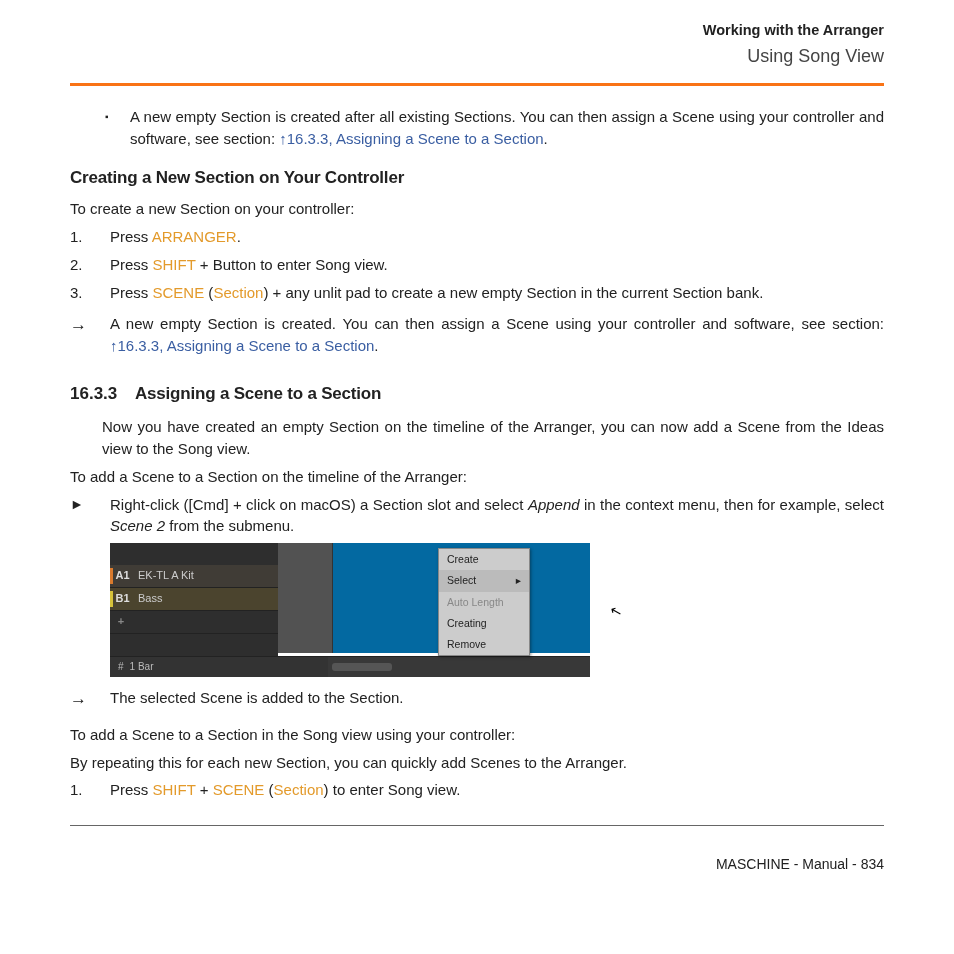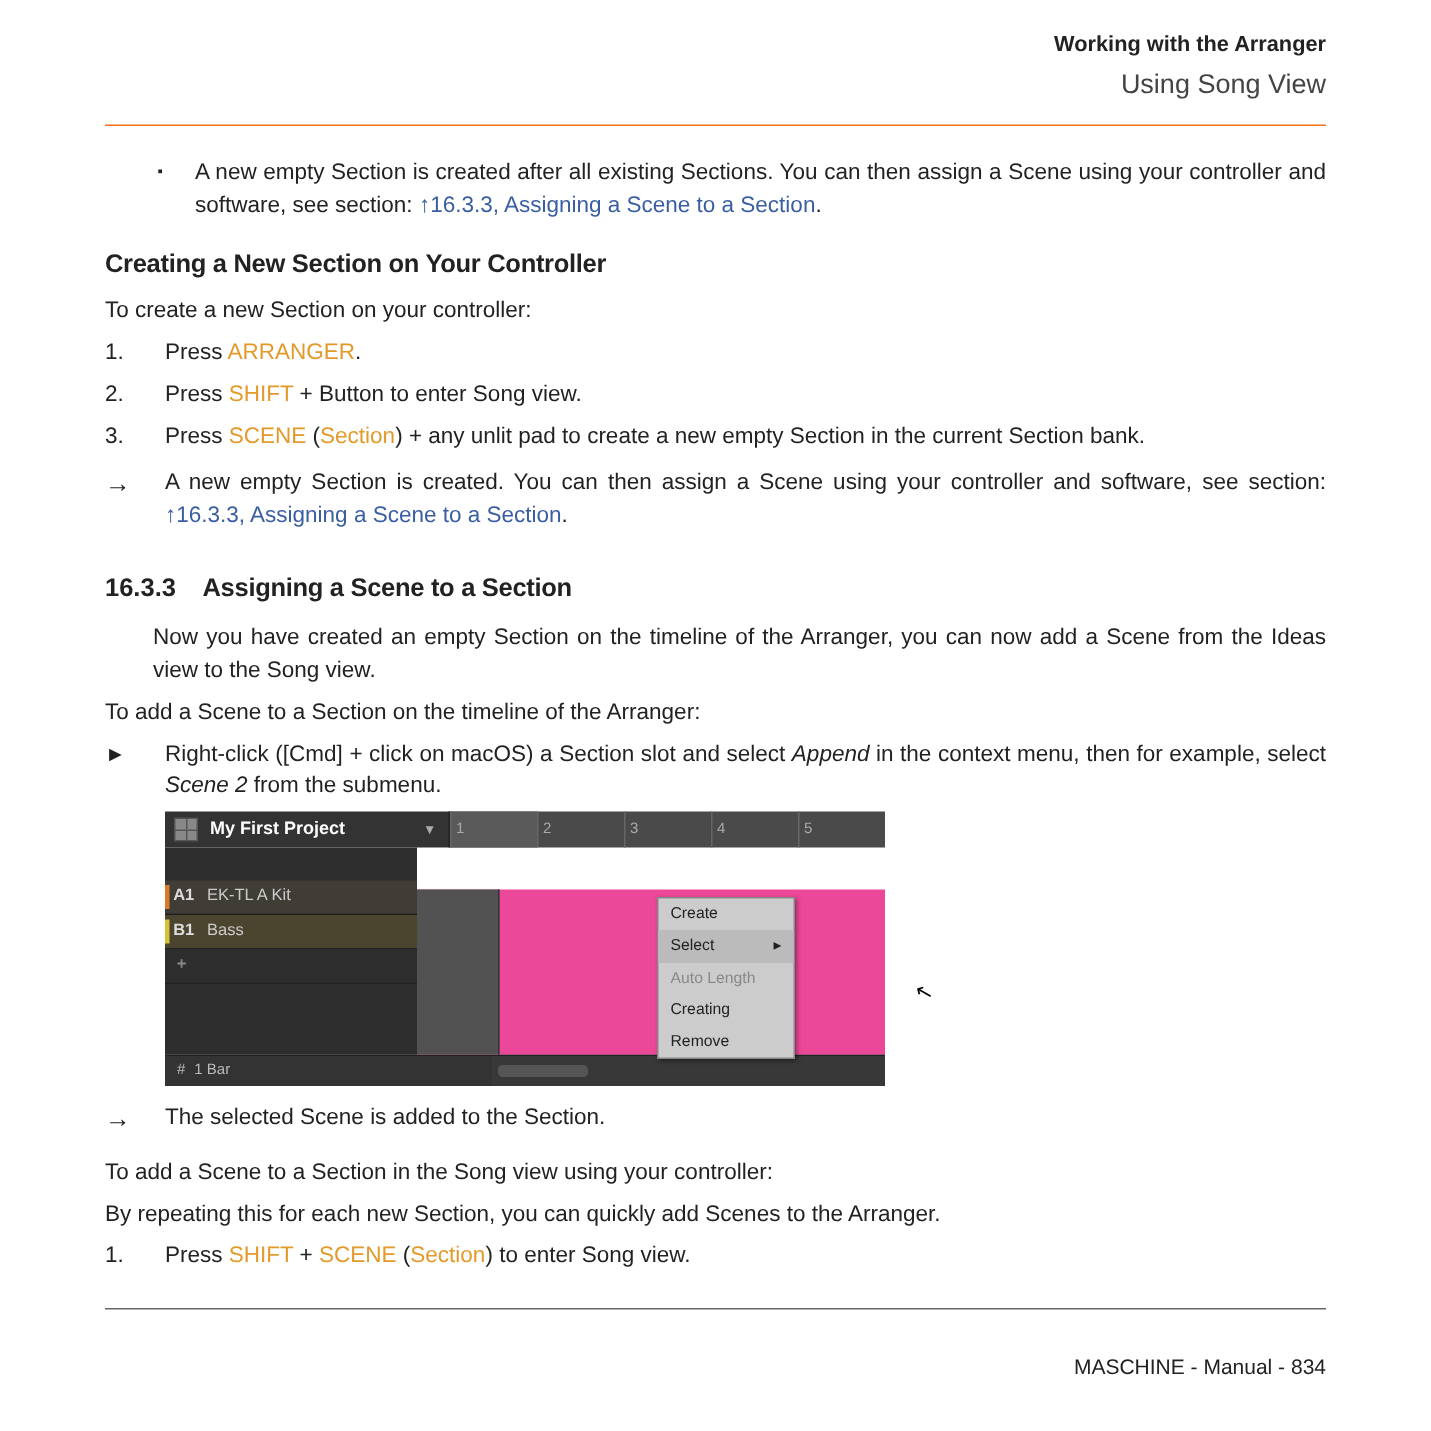--- a/index.html
+++ b/index.html
@@ -16,21 +16,21 @@
     font-size: 15px;
     line-height: 1.45;
   }
   .page {
     box-sizing: border-box;
     padding: 20px 70px 20px 70px;
   }
   .header {
     text-align: right;
     padding-bottom: 6px;
-    border-bottom: 1px solid #f97316;
+    border-bottom: 3px solid #f97316;
     margin-bottom: 20px;
   }
   .header-title {
     font-weight: bold;
     font-size: 14.5px;
     margin-bottom: 2px;
     padding-right: 0;
   }
   .header-sub {
     font-size: 18px;
@@ -172,23 +172,22 @@
     border-left:3px solid #d97a2d;
     box-sizing:border-box;
   }
   .ss-track.b1 .slot {border-left-color:#d6c23a;}
   .ss-track .name {color:#ccc; padding-left:6px;}
   .ss-track.plus {
     background:#2e2e2e; color:#888;
   }
   .ss-track.plus .slot {border-left:none; color:#888;}
   .ss-timeline-area {
-    flex:1; background:#ec4899; position:relative;
+    flex:1; background:#0369a1; position:relative;
     height: 110px;
-    margin-top: 28px;
   }
   .ss-col {
     position:absolute; top:0; bottom:0; width:54px;
     background:#525252;
     border-right:1px solid #333;
   }
   .ss-bottom {
     display:flex; height:20px; background:#2e2e2e;
     border-top:1px solid #222;
   }
@@ -298,39 +297,20 @@
   <p class="body">To add a Scene to a Section on the timeline of the Arranger:</p>
 
   <div class="tri-row">
     <div class="tri-sym">►</div>
     <div class="tri-txt">
       <span>Right-click ([Cmd] + click on macOS) a Section slot and select </span><span class="em">Append</span><span> in the context menu, then for example, select </span><span class="em">Scene 2</span><span> from the submenu.</span>
     </div>
   </div>
 
   <div class="screenshot">
-    <div class="ss-top">
-      <div class="ss-proj">
-        <div class="grid-icon">
-            <span></span>
-            <span></span>
-            <span></span>
-            <span></span>
-          </div>
-        <span class="ss-proj-name">My First Project</span>
-        <span class="ss-proj-tri">▼</span>
-      </div>
-      <div class="ss-ruler">
-        <div class="tick" style="background:#5a5a5a;">1</div>
-        <div class="tick">2</div>
-        <div class="tick">3</div>
-        <div class="tick">4</div>
-        <div class="tick">5</div>
-      </div>
-    </div>
     <div class="ss-body">
       <div class="ss-tracks">
         <div style="height:22px;"></div>
         <div class="ss-track">
           <div class="slot">A1</div>
           <div class="name">EK-TL A Kit</div>
         </div>
         <div class="ss-track b1">
           <div class="slot">B1</div>
           <div class="name">Bass</div>

